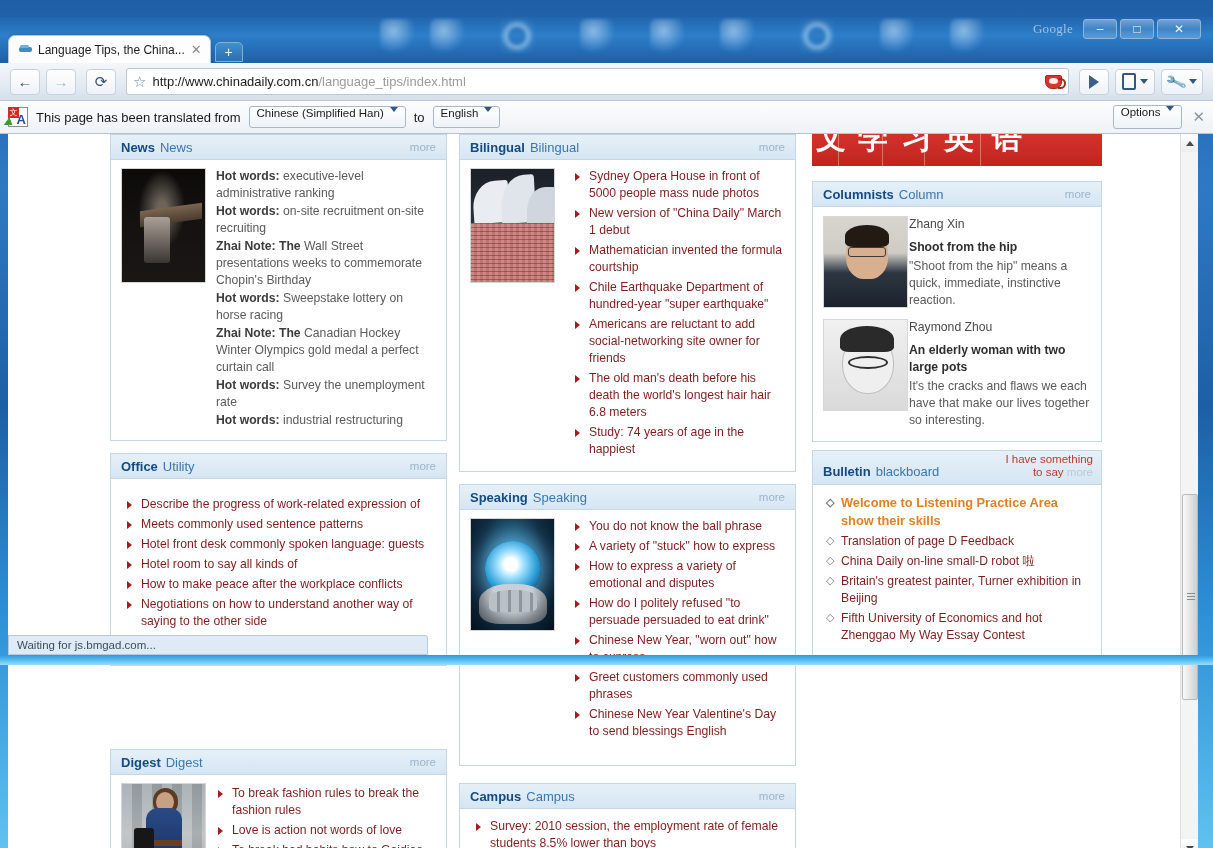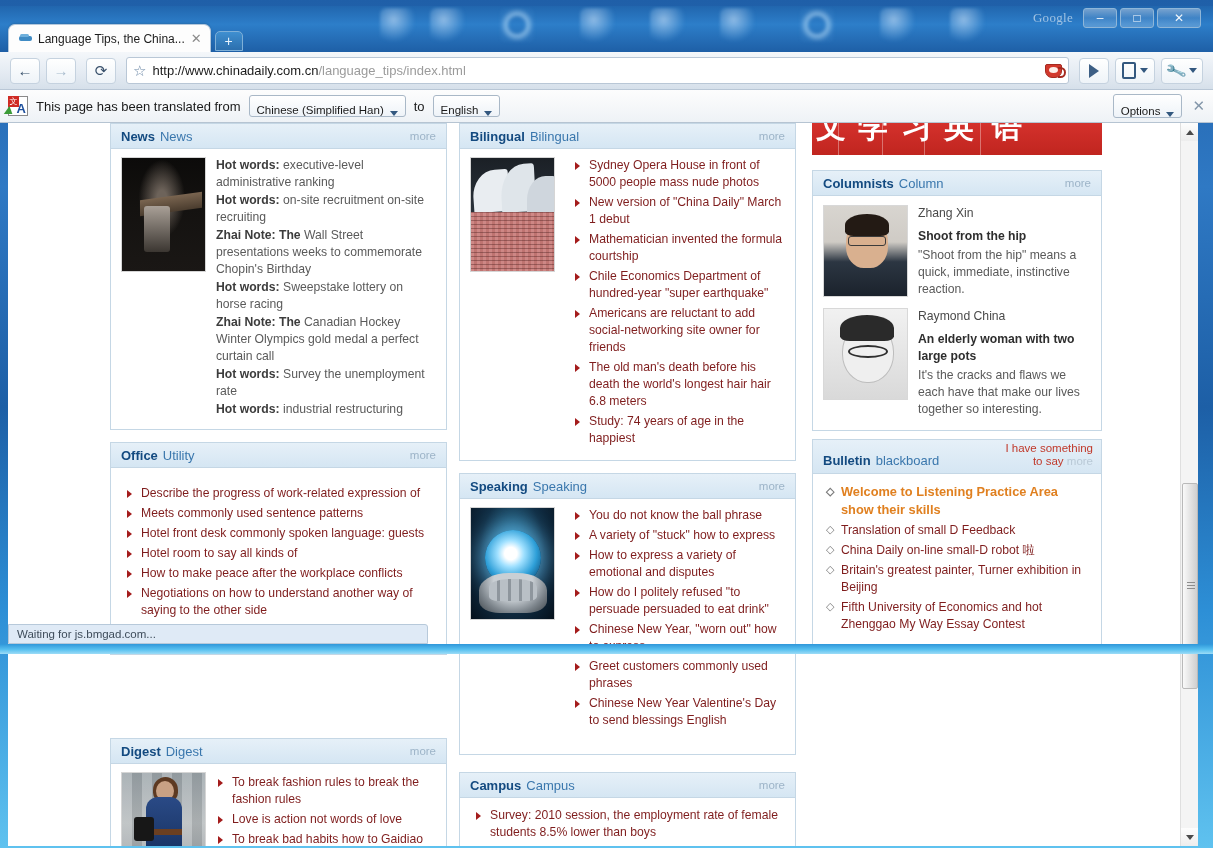--- a/index.html
+++ b/index.html
@@ -7,21 +7,21 @@
     width: 1213px; height: 848px; overflow: hidden;
     font-family: "Liberation Sans", sans-serif;
   }
   body {
     background: linear-gradient(180deg,#1f5fa8 0%, #2f79c4 22%, #1d5fa6 48%, #2d8fd6 72%, #5fc2ef 100%);
     position: relative;
   }
 
   
   #window-frame {
-    position: absolute; left:0; top:6px; width:1213px; height:648px;
+    position: absolute; left:0; top:17px; width:1213px; height:648px;
   }
   #titlebar-bg {
     position:absolute; left:0; top:0; width:1213px; height:46px;
     background: linear-gradient(180deg,#2166ae 0%,#2d7ec9 40%,#1e5fa6 100%);
     overflow:hidden;
   }
   
   .ghost-icon {
     position:absolute; top:2px; width:34px; height:34px; border-radius:6px;
     background: radial-gradient(circle at 40% 35%, rgba(220,238,255,.55), rgba(120,180,230,.18) 60%, rgba(60,120,190,0) 75%);
@@ -114,21 +114,21 @@
     width:20px;height:20px;position:relative;flex:none;
     background:#ffffff;border:1px solid #8a8a8a;
   }
   #translate-icon .red{position:absolute;left:-1px;top:-1px;width:11px;height:11px;background:#cf2b24;color:#fff;font-size:8px;text-align:center;line-height:11px;}
   #translate-icon .blueA{position:absolute;right:1px;bottom:0px;color:#1d4f9c;font-size:13px;font-weight:bold;line-height:13px;}
   #translate-icon .grn{position:absolute;left:-3px;bottom:-2px;width:0;height:0;border-left:7px solid #3b9b37;border-top:5px solid transparent;border-bottom:5px solid transparent;transform:rotate(35deg);}
   #infobar-text { font-size:13px; color:#1a1a1a; }
   .combo {
     height:22px; border:1px solid #a9b8c7; border-radius:3px;
     background:linear-gradient(180deg,#ffffff,#eef3f8);
-    display:flex;align-items:flex-end;gap:6px;padding:0 7px;font-size:11.5px;color:#1a1a1a;
+    display:flex;align-items:flex-start;gap:6px;padding:0 7px;font-size:11.5px;color:#1a1a1a;
   }
   #infobar-right{ margin-left:auto; display:flex; align-items:center; gap:10px; }
   #infobar-close{ font-size:15px; color:#8497aa; }
 
   
   #viewport {
     position:absolute; left:8px; top:117px; width:1190px; height:723px;
     background:#fff; overflow:hidden;
   }
   #page {
@@ -272,21 +272,21 @@
     background:#c8a184;
   }
   .th-fashion .hair{
     position:absolute;left:31px;top:4px;width:25px;height:26px;border-radius:50% 50% 40% 40%;
     background:#5d3a22;
   }
   .th-fashion .belt{position:absolute;left:24px;top:56px;width:36px;height:6px;background:#6b3f21;}
   .th-fashion .bag{position:absolute;left:12px;top:44px;width:20px;height:24px;background:#171717;border-radius:3px;}
 
   
-  .colm { display:flex; gap:10px; margin-bottom:10px; }
+  .colm { display:flex; gap:1px; margin-bottom:10px; }
   .colm .avatar { flex:none; width:85px; height:92px; border:1px solid #d8d8d8; overflow:hidden; position:relative; }
   .av1 { background:linear-gradient(180deg,#d8d5d0 0%, #cfcbc5 40%, #2c3642 62%, #1b222c 100%); }
   .av1:before{content:"";position:absolute;left:22px;top:12px;width:42px;height:50px;border-radius:48% 48% 42% 42%;background:#d9b08f;}
   .av1:after{content:"";position:absolute;left:21px;top:8px;width:44px;height:22px;border-radius:50% 50% 20% 20%;background:#231a14;}
   .av1 .gl{position:absolute;left:24px;top:30px;width:38px;height:10px;border:1.6px solid #3b3b3b;border-radius:3px;}
   .av2 { background:linear-gradient(180deg,#f1f1f1,#d9d9d9); }
   .av2:before{content:"";position:absolute;left:18px;top:14px;width:50px;height:58px;border-radius:48%;background:#efefef;border:1px solid #bdbdbd;}
   .av2:after{content:"";position:absolute;left:16px;top:6px;width:54px;height:26px;border-radius:50% 50% 18% 18%;background:#2a2a2a;}
   .av2 .gl{position:absolute;left:24px;top:36px;width:40px;height:13px;border:2px solid #2f2f2f;border-radius:50%;}
   .colm .ctext { font-size:12.2px; line-height:17px; color:#5a5a5a; }
@@ -515,21 +515,21 @@
                 <span class="sky"></span>
                 <span class="s1"></span>
                 <span class="s2"></span>
                 <span class="s3"></span>
                 <span class="crowd"></span>
               </div>
               <ul class="links" style="flex:1">
                 <li>Sydney Opera House in front of 5000 people mass nude photos</li>
                 <li>New version of "China Daily" March 1 debut</li>
                 <li>Mathematician invented the formula courtship</li>
-                <li>Chile Economics Department of hundred-year "super earthquake"</li>
+                <li>Chile Earthquake Department of hundred-year "super earthquake"</li>
                 <li>Americans are reluctant to add social-networking site owner for friends</li>
                 <li>The old man's death before his death the world's longest hair hair 6.8 meters</li>
                 <li>Study: 74 years of age in the happiest</li>
               </ul>
             </div>
           </div>
         </div>
 
         <div class="panel" style="margin-top:11px">
           <div class="panel-head">
@@ -592,21 +592,21 @@
                 <div class="ctitle">Shoot from the hip</div>
                 <div>"Shoot from the hip" means a quick, immediate, instinctive reaction.</div>
               </div>
             </div>
 
             <div class="colm" style="margin-bottom:2px">
               <div class="avatar av2">
                   <span class="gl"></span>
                 </div>
               <div class="ctext">
-                <div class="cname">Raymond China</div>
+                <div class="cname">Raymond Zhou</div>
                 <div class="ctitle">An elderly woman with two large pots</div>
                 <div>It's the cracks and flaws we each have that make our lives together so interesting.</div>
               </div>
             </div>
 
           </div>
         </div>
 
         <div class="panel" style="margin-top:-4px">
           <div class="panel-head bulletin-head">
@@ -614,21 +614,21 @@
             <span class="t2">blackboard</span>
             <span class="bulletin-say">
               <span>I have something</span><br>
               <span>to say</span>
               <span class="more">more</span>
             </span>
           </div>
           <div class="panel-body" style="padding:9px 10px 12px 12px">
             <ul class="links diamond">
               <li class="featured">Welcome to Listening Practice Area show their skills</li>
-              <li>Translation of small D Feedback</li>
+              <li>Translation of page D Feedback</li>
               <li>China Daily on-line small-D robot 啦</li>
               <li>Britain's greatest painter, Turner exhibition in Beijing</li>
               <li>Fifth University of Economics and hot Zhenggao My Way Essay Contest</li>
             </ul>
           </div>
         </div>
 
       </div>
 
     </div>

